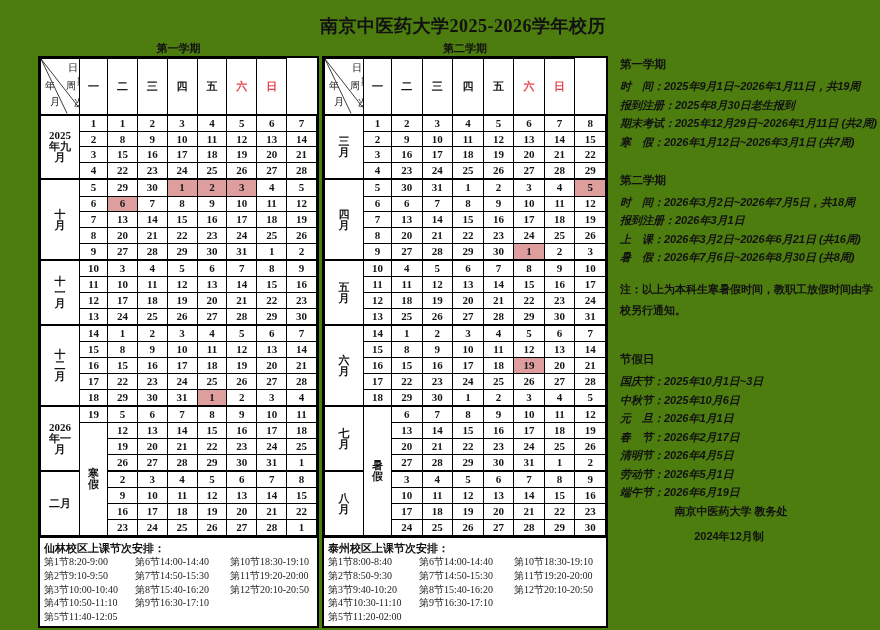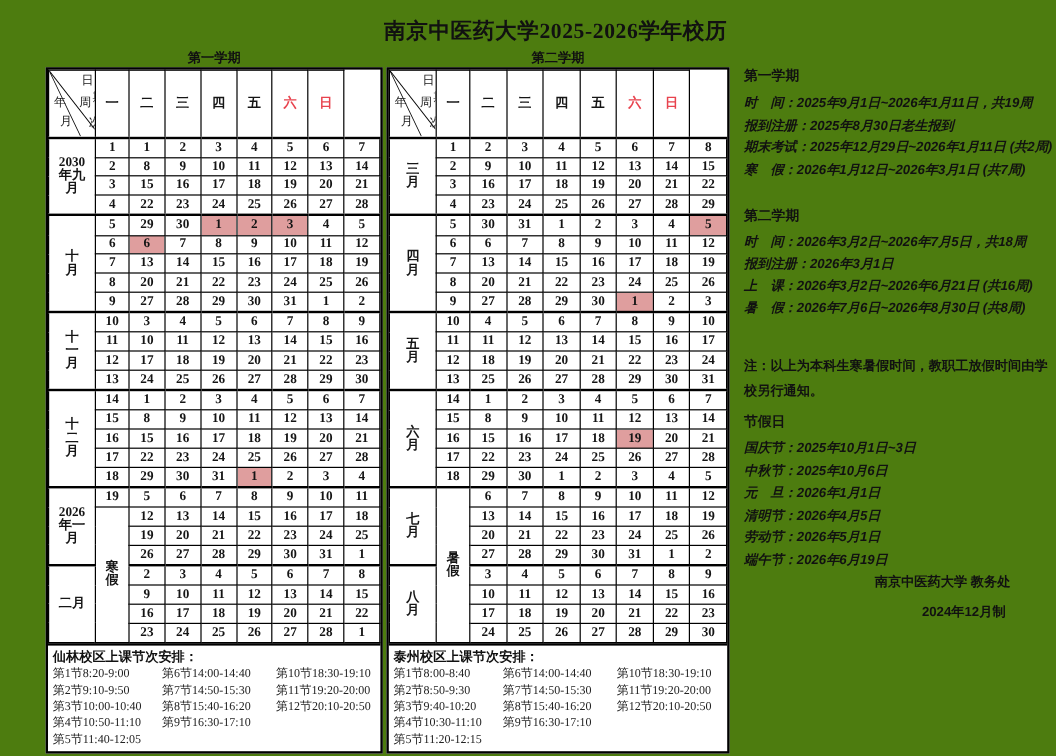--- a/index.html
+++ b/index.html
@@ -40,25 +40,25 @@
 
   .schedule{flex:1;border-top:2px solid #000;padding:3px 0 17px 4px;
             font-family:"Liberation Serif",serif;overflow:hidden;}
   .sched-heading{font-size:11px;font-weight:700;line-height:14px;}
   .sched-grid{display:grid;grid-template-columns:91px 95px 1fr;
               font-size:10px;font-weight:400;line-height:13.8px;color:#222;}
 
   .info{position:absolute;left:620px;top:58px;width:254px;font-size:11px;
         font-weight:700;line-height:12px;color:#111;}
   .info .ih{margin-bottom:10px;font-size:11.5px;}
-  .info .ih.mt26{margin-top:26px;} .info .ih.mt14{margin-top:9px;}
+  .info .ih.mt26{margin-top:26px;} .info .ih.mt14{margin-top:32px;}
   .info .item{margin-bottom:6.5px;white-space:nowrap;font-style:italic;}
-  .info .note{margin-top:32px;line-height:21px;}
-  .info .footer1{text-align:right;padding-right:32px;}
-  .info .footer2{margin-top:13px;text-align:right;padding-right:36px;}
+  .info .note{margin-top:16px;line-height:21px;}
+  .info .footer1{text-align:center;padding-right:32px;}
+  .info .footer2{margin-top:13px;text-align:center;padding-right:36px;}
 </style>
 </head>
 <body>
 
 <div class="page">
   <div class="title">南京中医药大学2025-2026学年校历</div>
   <div class="sem-label sl1">第一学期</div>
   <div class="sem-label sl2">第二学期</div>
   <div class="sem-block sb1" id="sem1">
       <table class="cal">
@@ -91,21 +91,21 @@
             <td class="dh">二</td>
             <td class="dh">三</td>
             <td class="dh">四</td>
             <td class="dh">五</td>
             <td class="dh red">六</td>
             <td class="dh red">日</td>
           </tr>
         </thead>
         <tbody>
           <tr>
-            <td class="month-cell" rowspan="4">2030
+            <td class="month-cell" rowspan="4">2025
 年九
 月</td>
             <td class="wkno">1</td>
             <td>1</td>
             <td>2</td>
             <td>3</td>
             <td>4</td>
             <td>5</td>
             <td class="red">6</td>
             <td class="red">7</td>
@@ -703,21 +703,21 @@
           <span>第10节18:30-19:10</span>
           <span>第2节8:50-9:30</span>
           <span>第7节14:50-15:30</span>
           <span>第11节19:20-20:00</span>
           <span>第3节9:40-10:20</span>
           <span>第8节15:40-16:20</span>
           <span>第12节20:10-20:50</span>
           <span>第4节10:30-11:10</span>
           <span>第9节16:30-17:10</span>
           <span></span>
-          <span>第5节11:20-12:15</span>
+          <span>第5节11:20-02:00</span>
           <span></span>
           <span></span>
         </div>
       </div>
     </div>
   <div class="info" id="info">
       <div class="ih">第一学期</div>
       <div class="item"><span class="lab">时　间：</span><span class="val">2025年9月1日~2026年1月11日，共19周</span></div>
       <div class="item"><span class="lab">报到注册：</span><span class="val">2025年8月30日老生报到</span></div>
       <div class="item"><span class="lab">期末考试：</span><span class="val">2025年12月29日~2026年1月11日 (共2周)</span></div>
@@ -725,19 +725,20 @@
       <div class="ih mt26">第二学期</div>
       <div class="item"><span class="lab">时　间：</span><span class="val">2026年3月2日~2026年7月5日，共18周</span></div>
       <div class="item"><span class="lab">报到注册：</span><span class="val">2026年3月1日</span></div>
       <div class="item"><span class="lab">上　课：</span><span class="val">2026年3月2日~2026年6月21日 (共16周)</span></div>
       <div class="item"><span class="lab">暑　假：</span><span class="val">2026年7月6日~2026年8月30日 (共8周)</span></div>
       <div class="note">注：以上为本科生寒暑假时间，教职工放假时间由学校另行通知。</div>
       <div class="ih mt14">节假日</div>
       <div class="item"><span class="lab">国庆节：</span><span class="val">2025年10月1日~3日</span></div>
       <div class="item"><span class="lab">中秋节：</span><span class="val">2025年10月6日</span></div>
       <div class="item"><span class="lab">元　旦：</span><span class="val">2026年1月1日</span></div>
+      <div class="item"><span class="lab">春　节：</span><span class="val">2026年2月17日</span></div>
       <div class="item"><span class="lab">清明节：</span><span class="val">2026年4月5日</span></div>
       <div class="item"><span class="lab">劳动节：</span><span class="val">2026年5月1日</span></div>
       <div class="item"><span class="lab">端午节：</span><span class="val">2026年6月19日</span></div>
       <div class="footer1">南京中医药大学 教务处</div>
       <div class="footer2">2024年12月制</div>
     </div>
 </div>
 
 </body></html>

